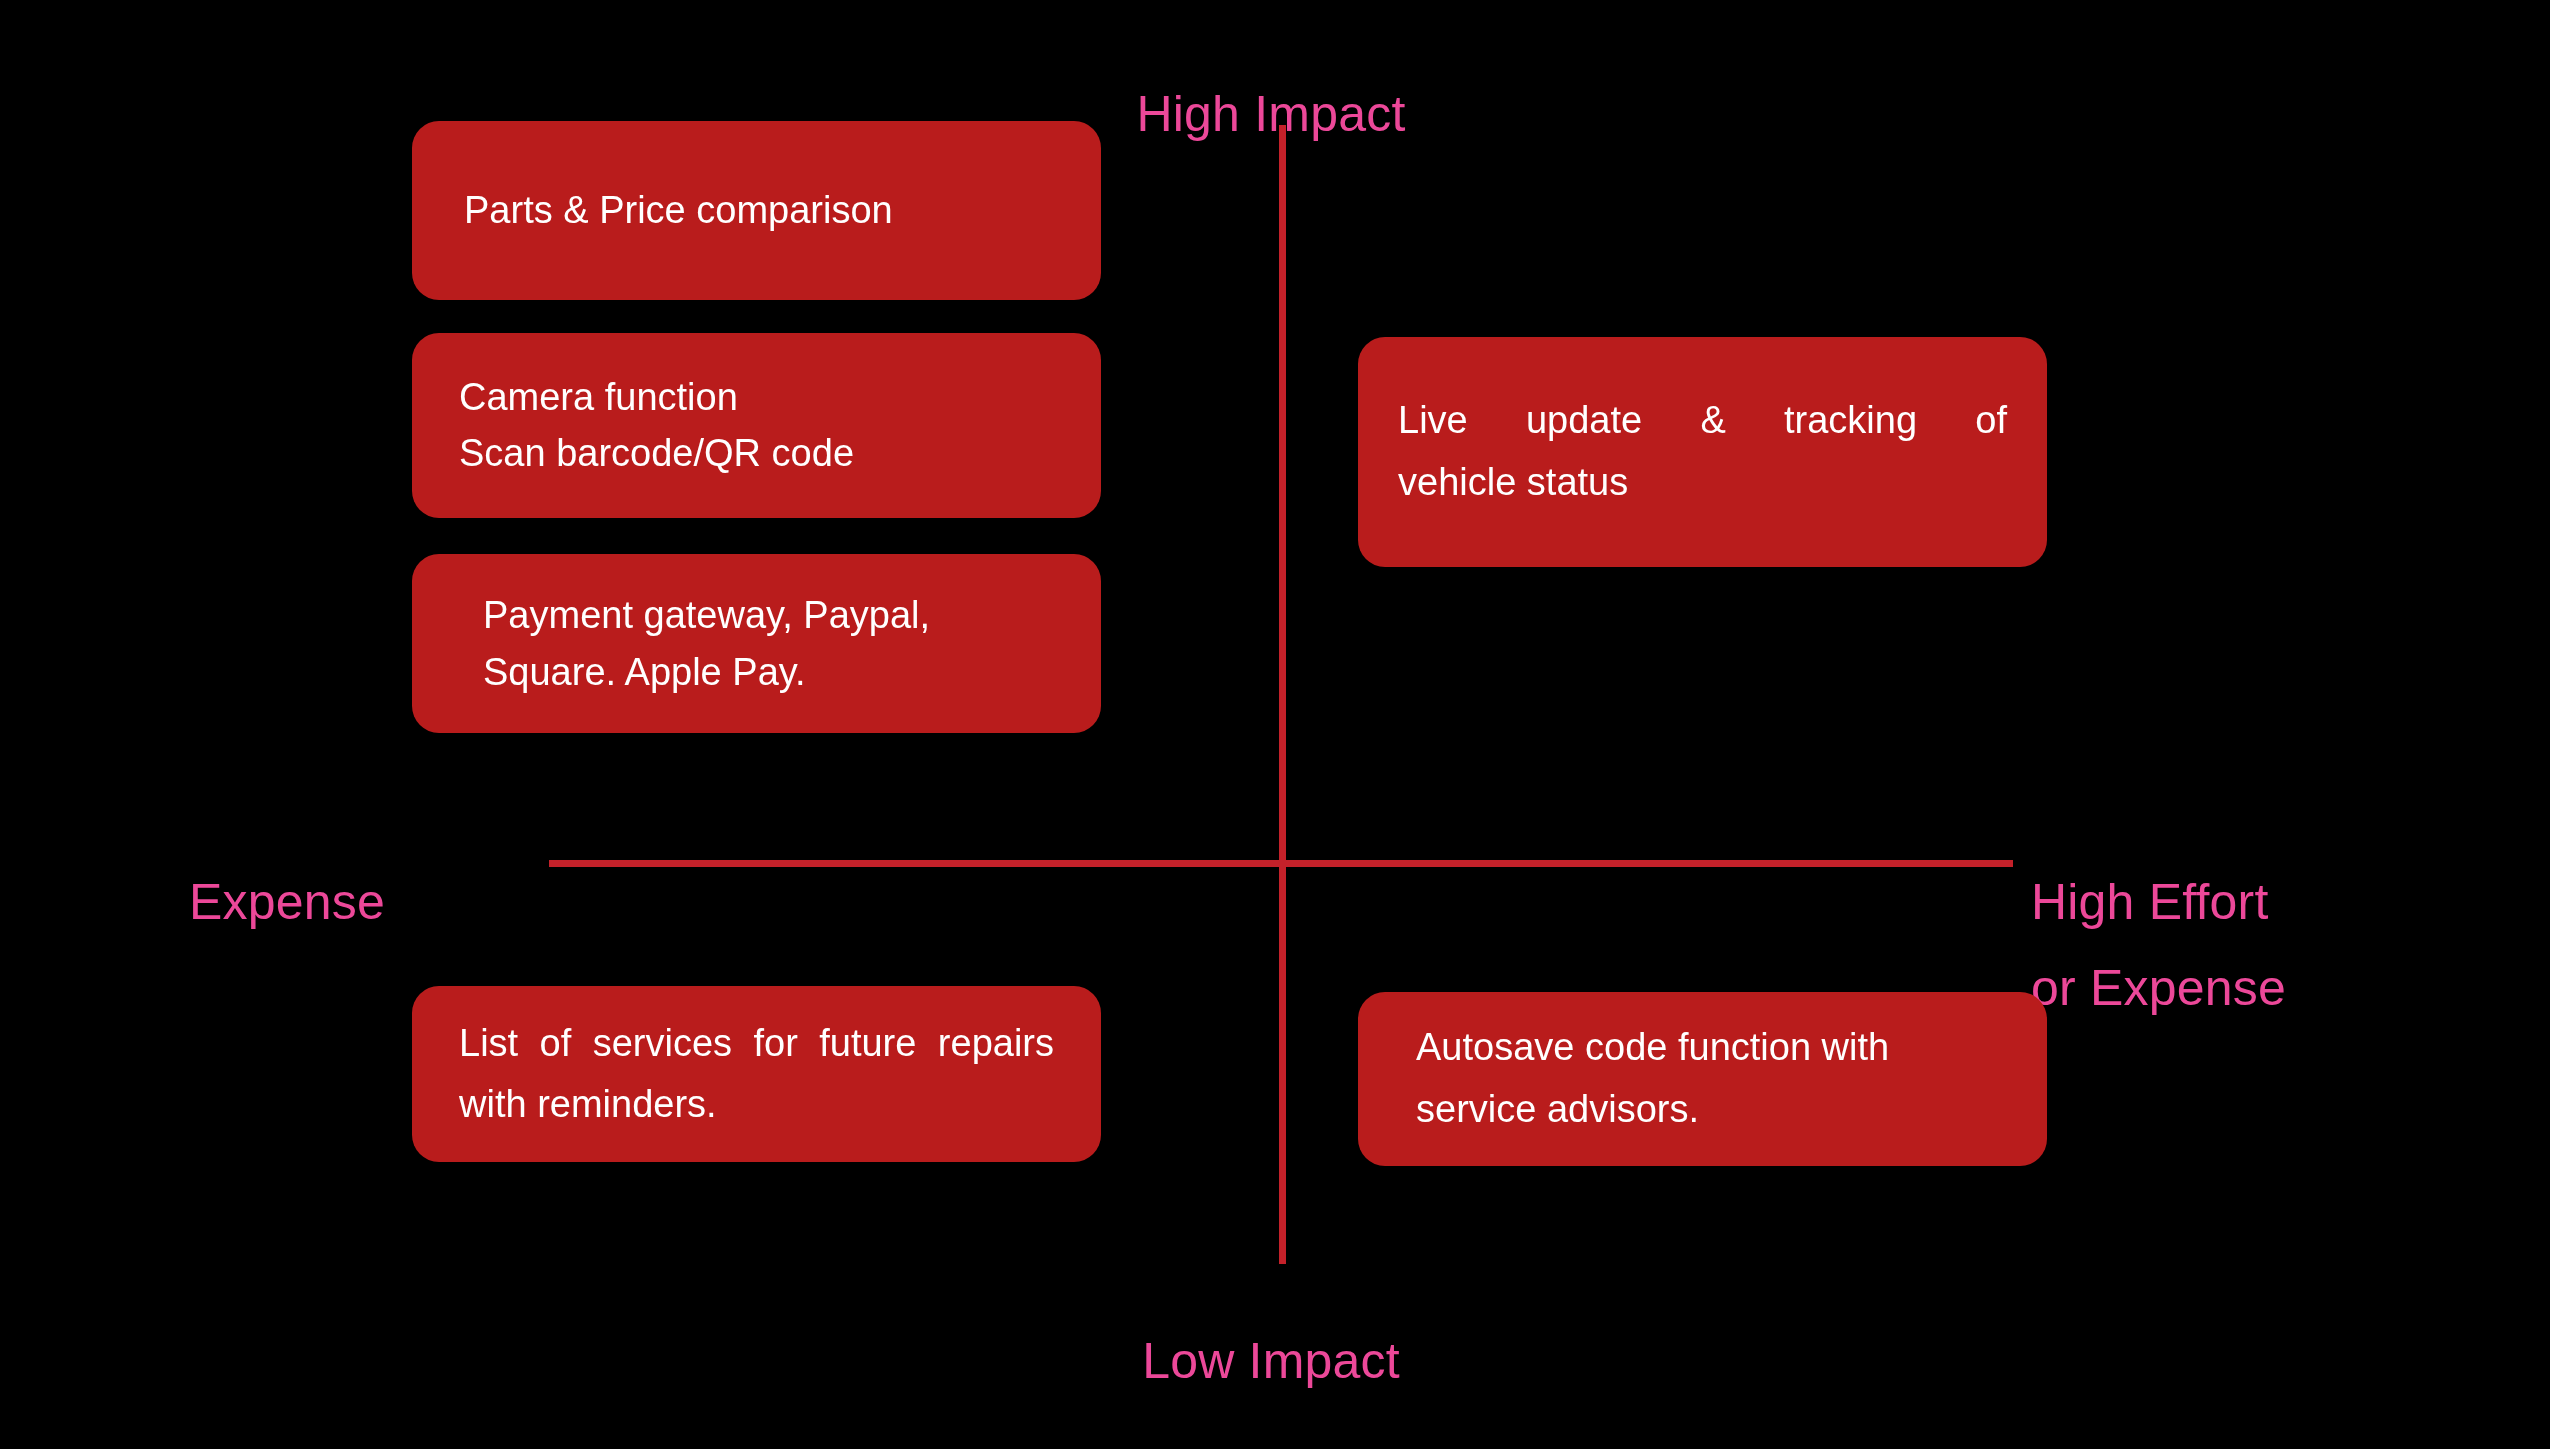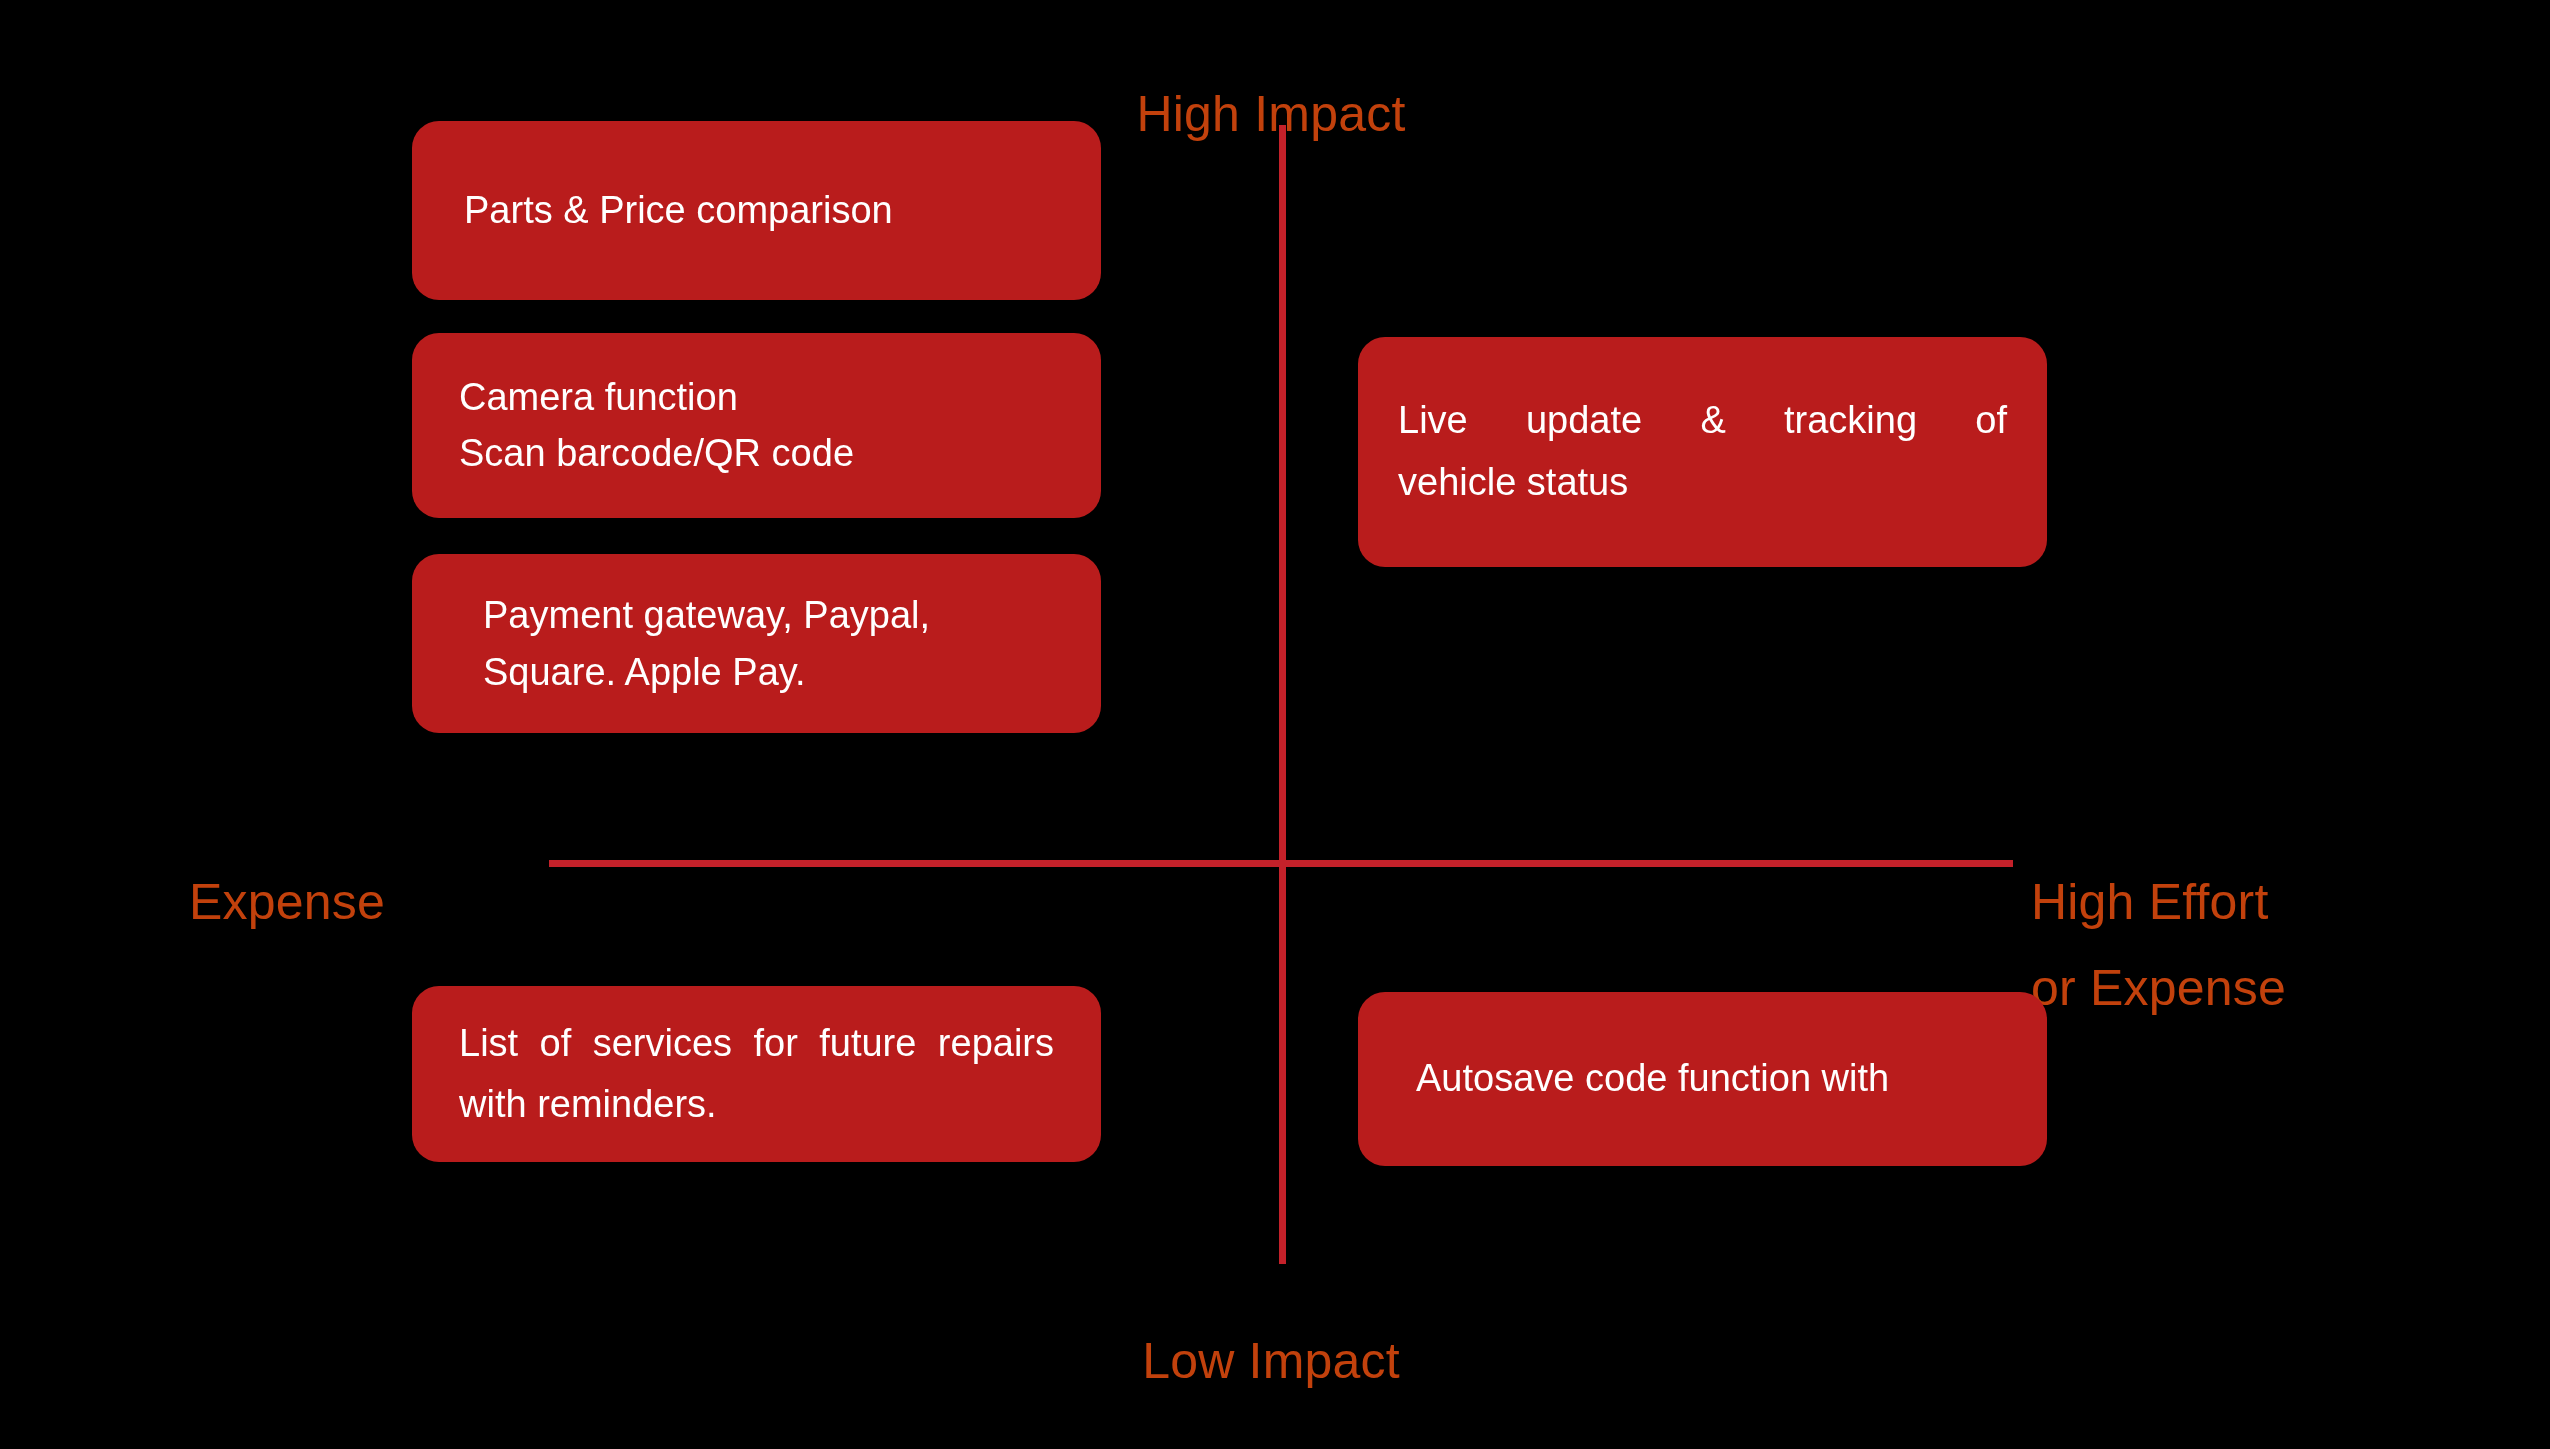--- a/index.html
+++ b/index.html
@@ -30,21 +30,21 @@
     left:549px;
     top:860px;
     width:1464px;
     height:7.2px;
     background:#C4212A;
   }
 
   
   .axis-label {
     position:absolute;
-    color:#c2410c;
+    color:#ec4899;
     font-weight:300;
     letter-spacing:0.2px;
     white-space:pre-line;
   }
   .label-top {
     left:0; right:0;
     top:35px;
     text-align:center;
     font-size:50px;
     line-height:1.05;
@@ -188,16 +188,17 @@
     <span class="line">vehicle status</span>
   </div>
 
   <div class="card card-list">
     <span class="line justified">List of services for future repairs</span>
     <span class="line">with reminders.</span>
   </div>
 
   <div class="card card-autosave">
     <span class="line">Autosave code function with</span>
+    <span class="line">service advisors.</span>
   </div>
 
 </div>
 
 
 </body></html>

